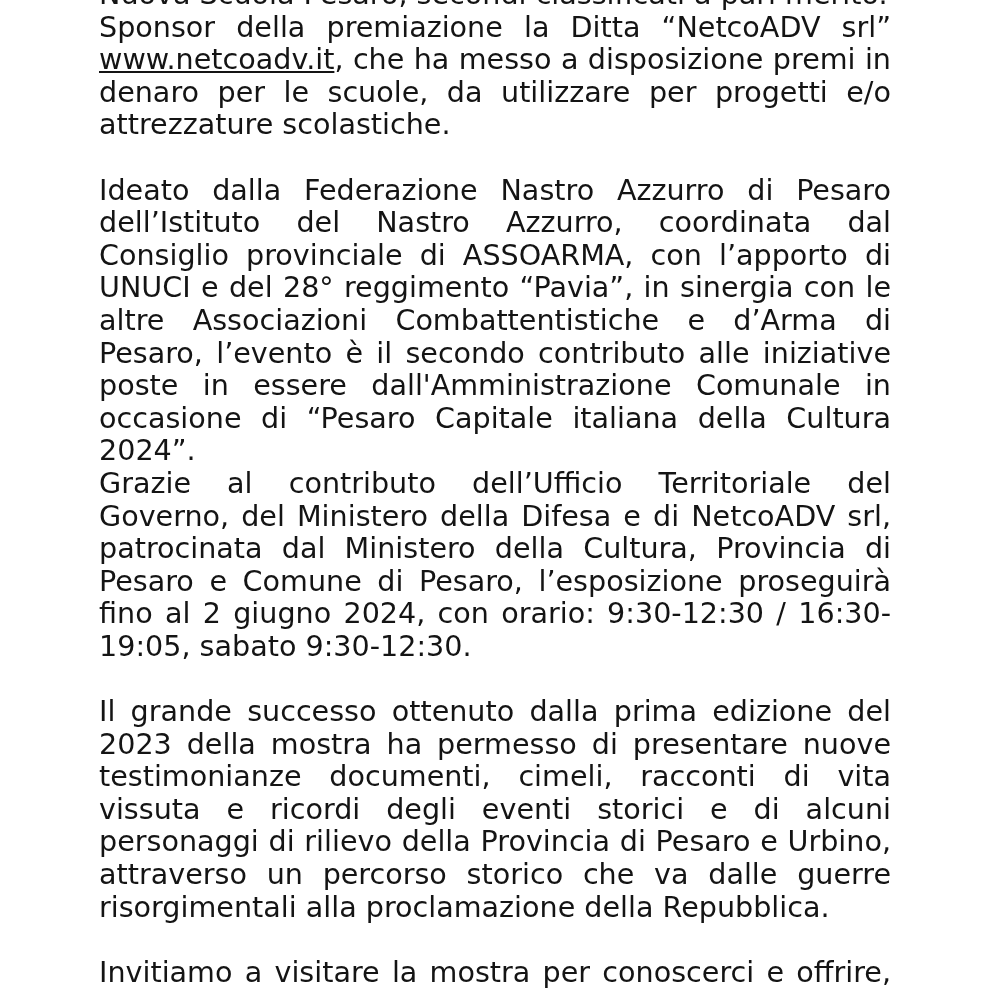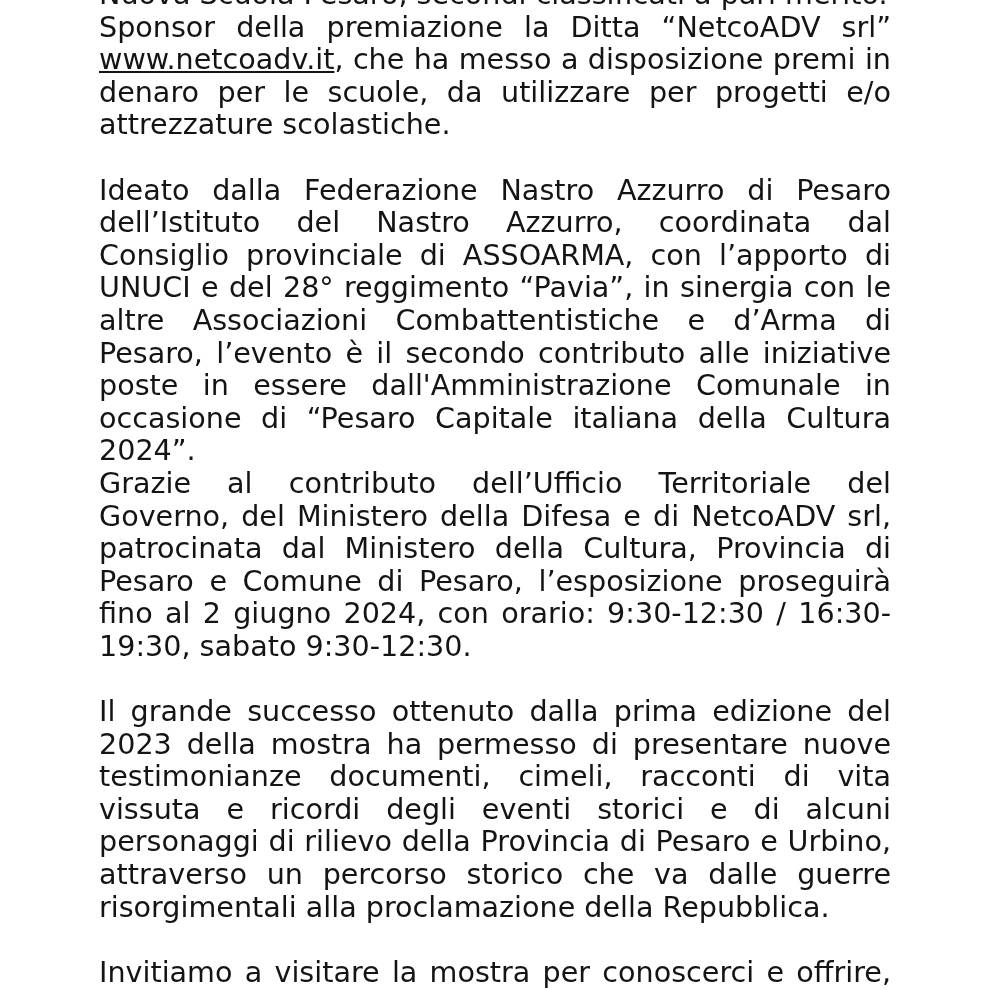--- a/index.html
+++ b/index.html
@@ -67,21 +67,21 @@
 <body>
 
 <div id="page">
   <div id="text-column">
 
     <p class="para"><span>Nuova Scuola Pesaro, secondi classificati a pari merito.<br>Sponsor della premiazione la Ditta “NetcoADV srl” </span><span class="url-link">www.netcoadv.it</span><span>, che ha messo a disposizione premi in denaro per le scuole, da utilizzare per progetti e/o attrezzature scolastiche.</span></p>
 
     <div class="para-gap"></div>
 
     <p class="para">Ideato dalla Federazione Nastro Azzurro di Pesaro dell’Istituto del Nastro Azzurro, coordinata dal Consiglio provinciale di ASSOARMA, con l’apporto di UNUCI e del 28° reggimento “Pavia”, in sinergia con le altre Associazioni Combattentistiche e d’Arma di Pesaro, l’evento è il secondo contributo alle iniziative poste in essere dall'Amministrazione Comunale in occasione di “Pesaro Capitale italiana della Cultura 2024”.</p>
-    <p class="para">Grazie al contributo dell’Ufficio Territoriale del Governo, del Ministero della Difesa e di NetcoADV srl, patrocinata dal Ministero della Cultura, Provincia di Pesaro e Comune di Pesaro, l’esposizione proseguirà fino al 2 giugno 2024, con orario: 9:30-12:30 / 16:30-19:30, sabato 9:30-12:30.</p>
+    <p class="para">Grazie al contributo dell’Ufficio Territoriale del Governo, del Ministero della Difesa e di NetcoADV srl, patrocinata dal Ministero della Cultura, Provincia di Pesaro e Comune di Pesaro, l’esposizione proseguirà fino al 2 giugno 2024, con orario: 9:30-12:30 / 16:30-19:05, sabato 9:30-12:30.</p>
 
     <div class="para-gap"></div>
 
     <p class="para">Il grande successo ottenuto dalla prima edizione del 2023 della mostra ha permesso di presentare nuove testimonianze documenti, cimeli, racconti di vita vissuta e ricordi degli eventi storici e di alcuni personaggi di rilievo della Provincia di Pesaro e Urbino, attraverso un percorso storico che va dalle guerre risorgimentali alla proclamazione della Repubblica.</p>
 
     <div class="para-gap"></div>
 
     <p class="para justify-last">Invitiamo a visitare la mostra per conoscerci e offrire, a tutti gli interessati, la possibilità di collaborare con la nostra redazione per raccogliere e custodire racconti di vita</p>
 
   </div>

